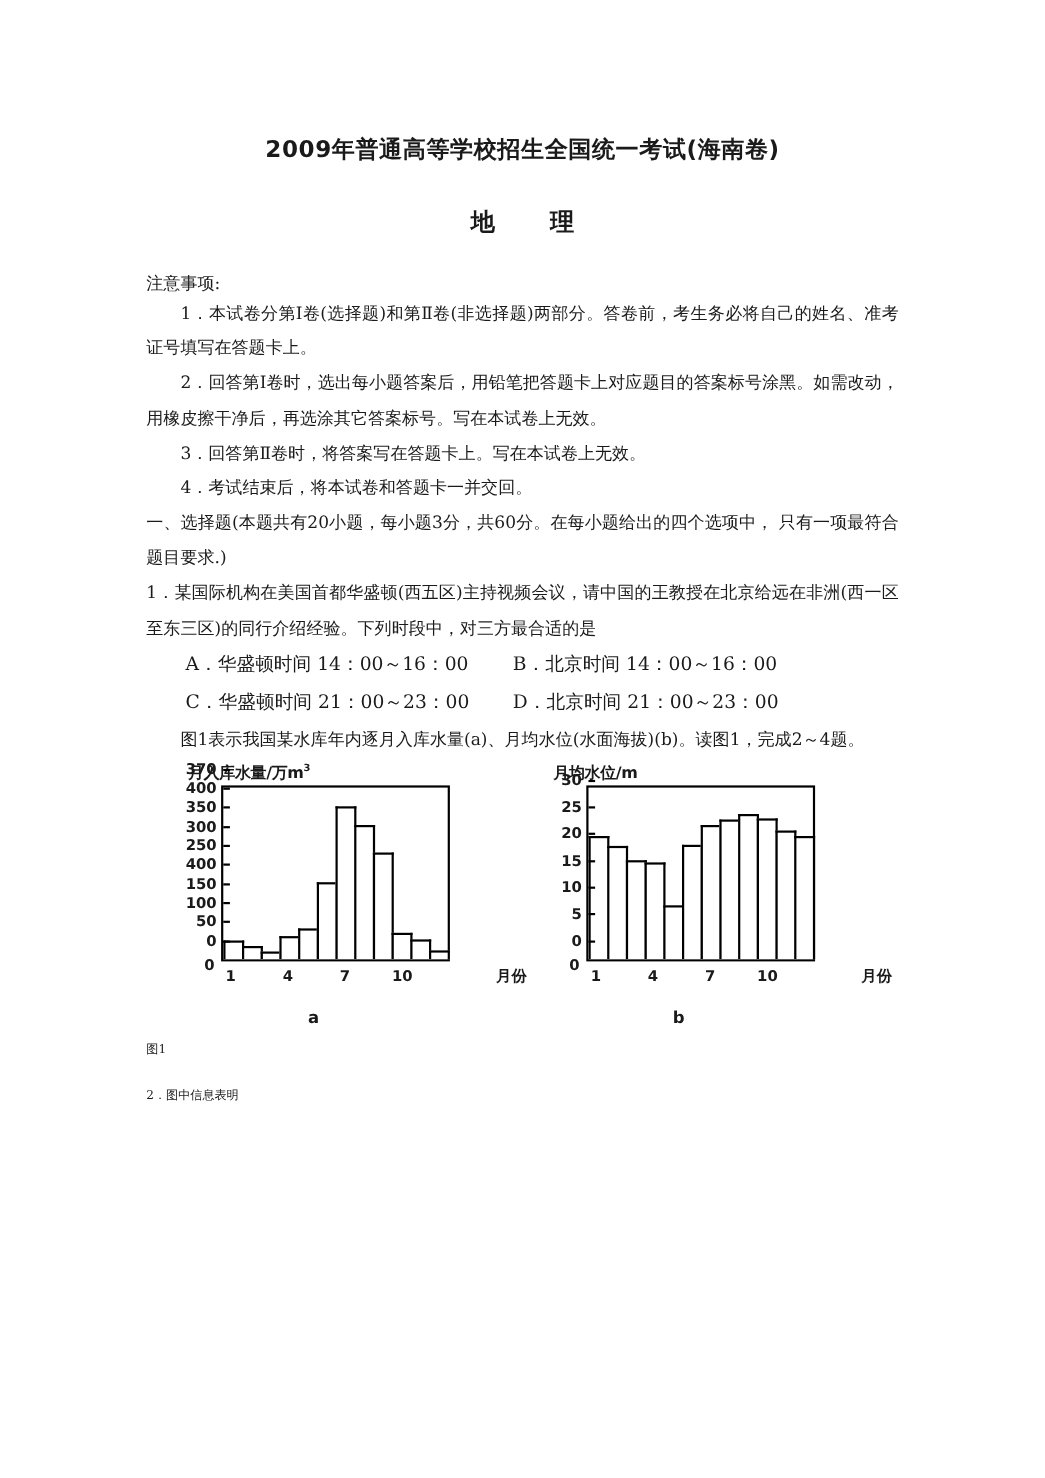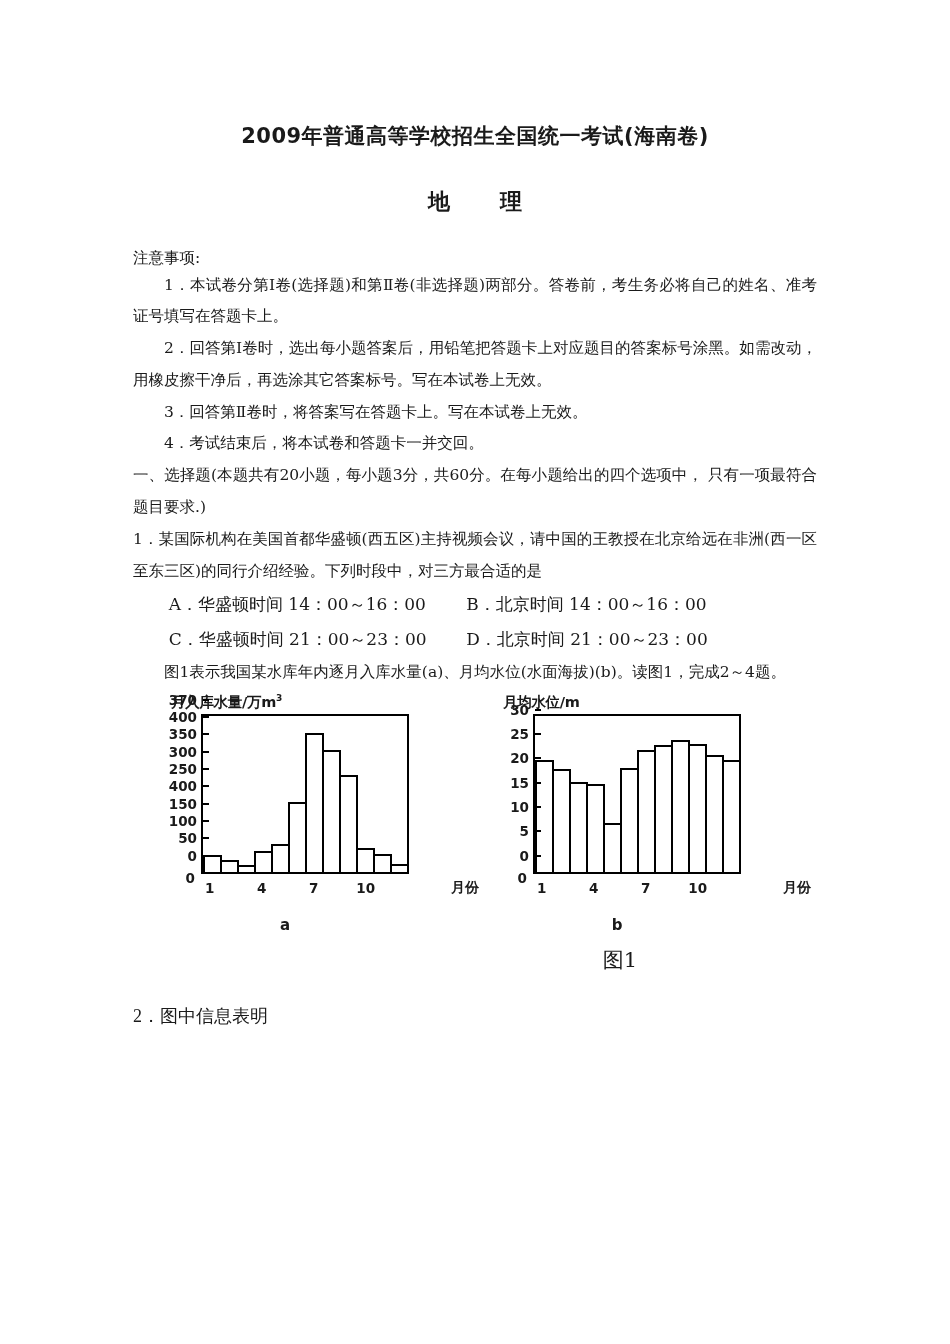--- a/index.html
+++ b/index.html
@@ -196,32 +196,31 @@
   }
   .chart-caption {
     text-align: center;
     font-size: 15px;
     font-weight: bold;
     font-family: "DejaVu Sans", "Liberation Sans", sans-serif;
     margin-top: 20px;
     padding-right: 28px;
   }
   .figure-caption {
-    text-align: right;
-    font-size: 21px;
+    text-align: left;
+    font-size: 11px;
     margin-top: 12px;
     padding-right: 180px;
   }
 
   .tail-q {
-    font-size: 18px;
+    font-size: 11px;
     line-height: 2.05;
     margin: 0;
     padding-top: 24px;
-    font-family: Liberation Serif, serif;
   }
 
   
   .footer {
     position: absolute;
     left: 0;
     top: 1245px;
     width: 950px;
     text-align: center;
     font-size: 15px;

